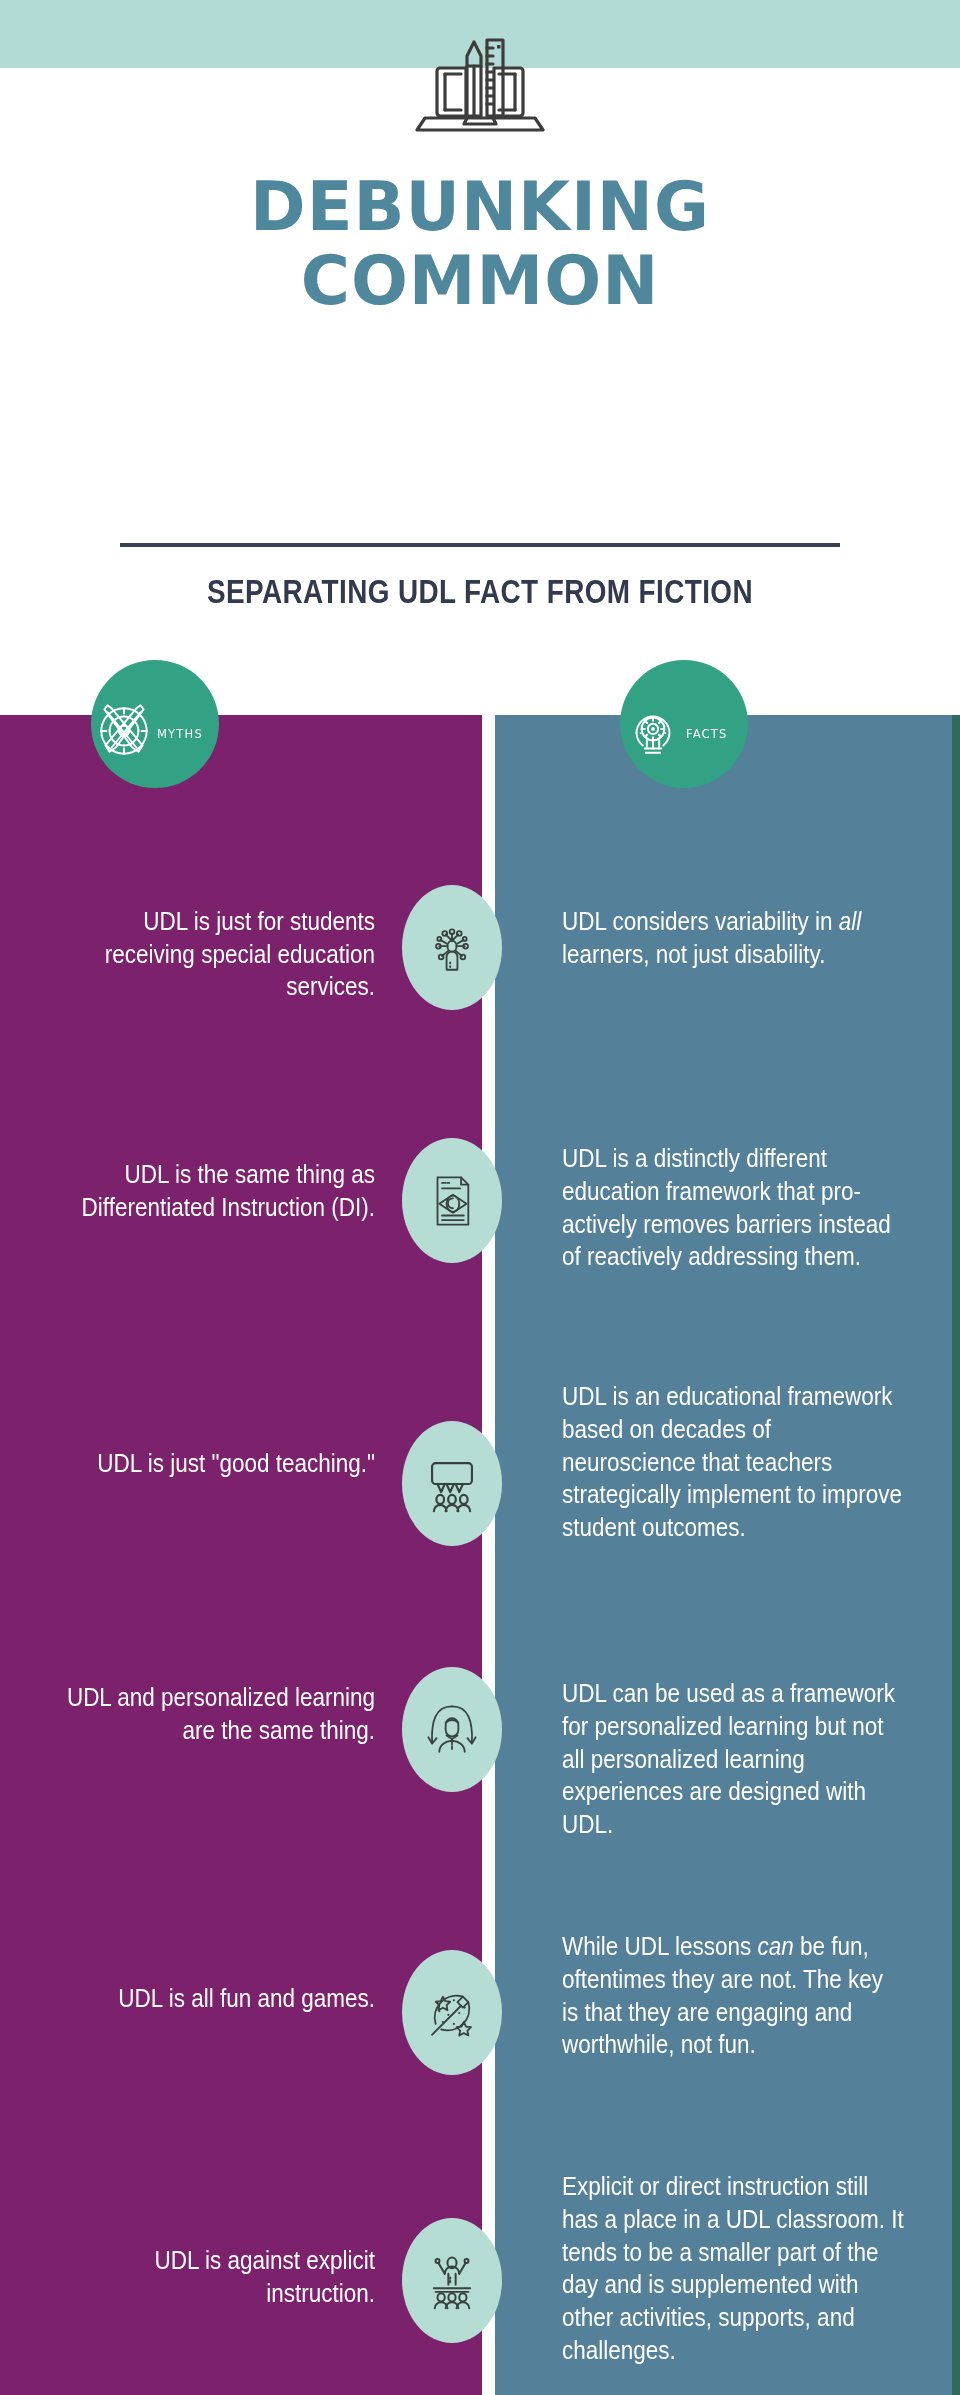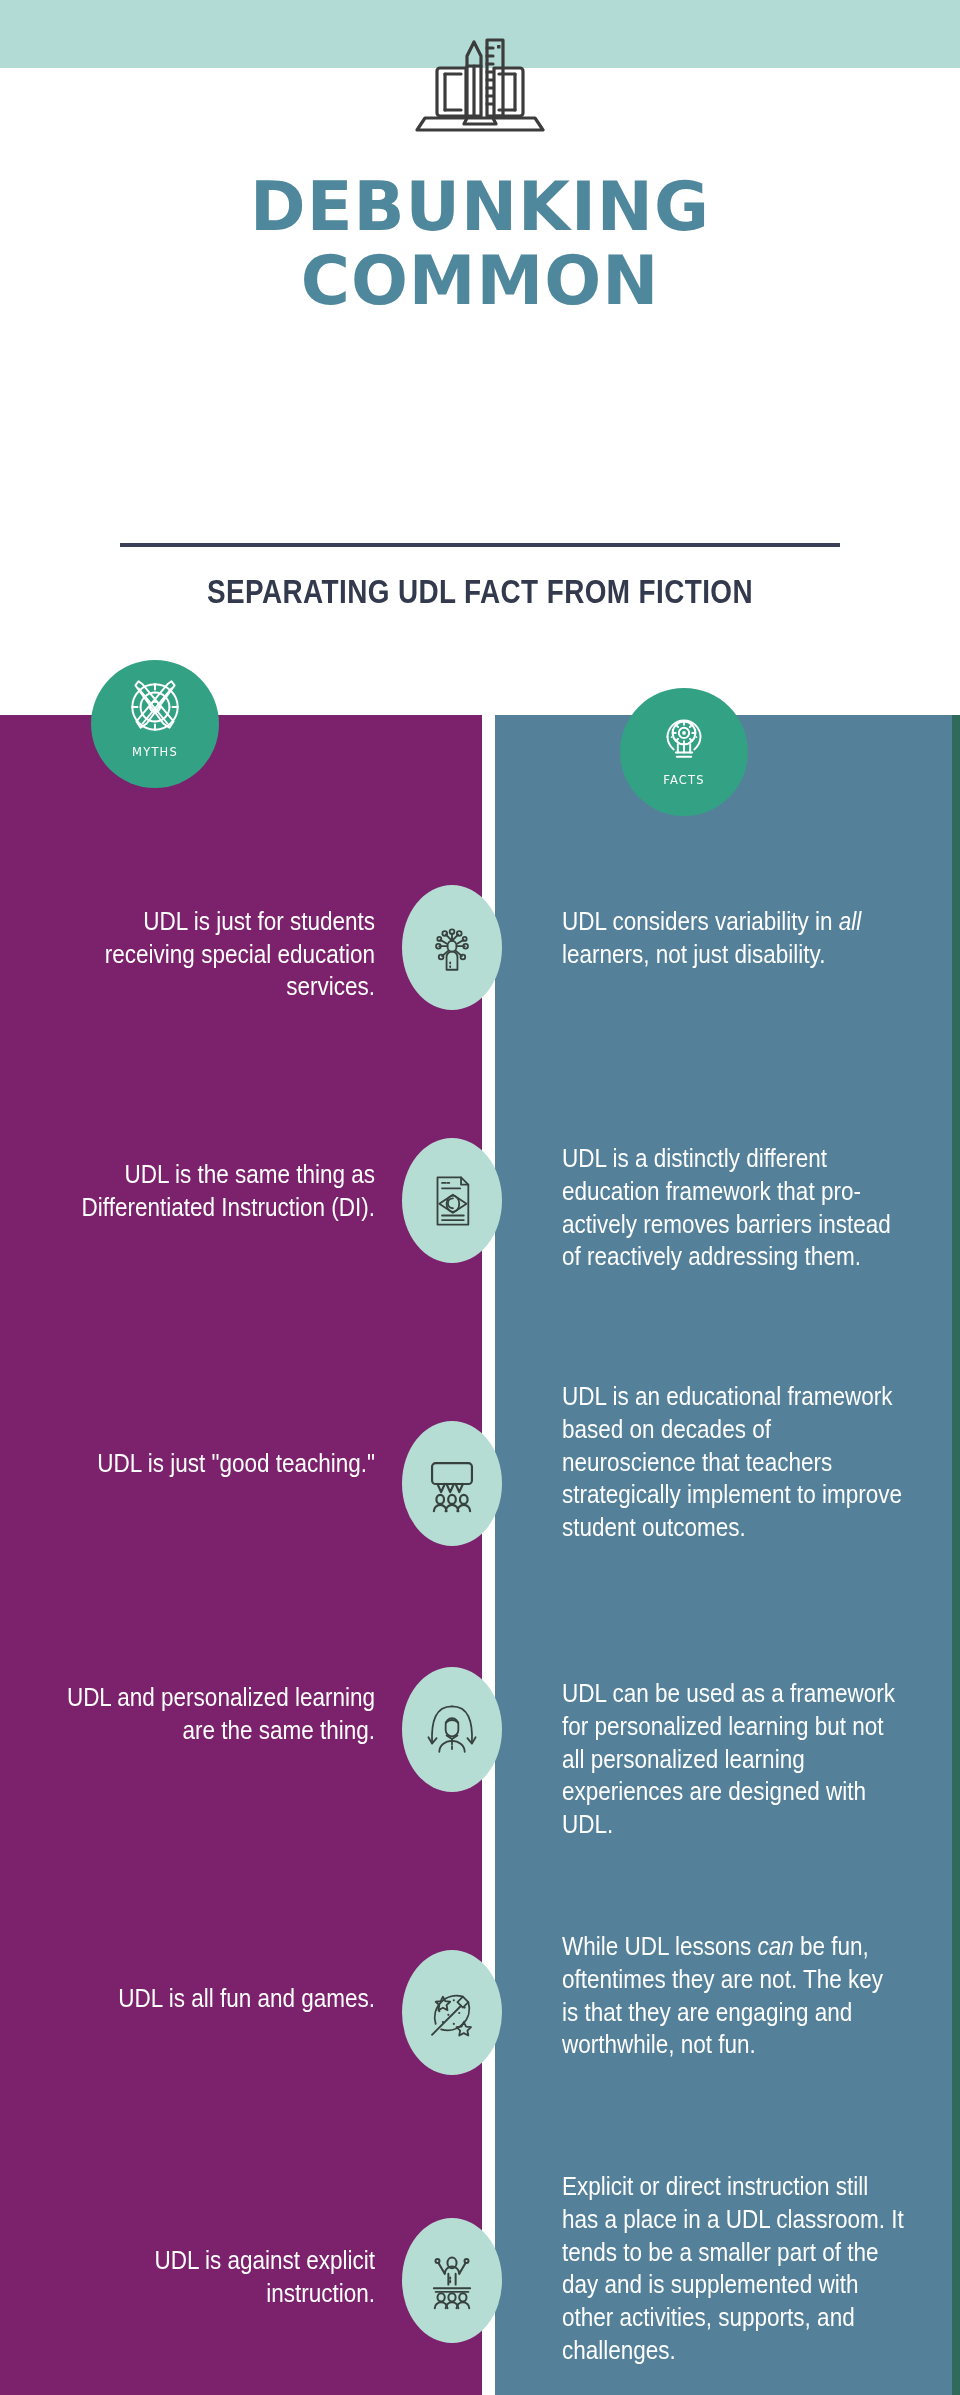--- a/index.html
+++ b/index.html
@@ -107,28 +107,28 @@
   }
 
   
   .badge {
     position: absolute;
     width: 128px;
     height: 128px;
     border-radius: 50%;
     background: #33a183;
     display: flex;
-    flex-direction: column;
+    flex-direction: row;
     align-items: center;
     justify-content: flex-start;
     padding-top: 14px;
     z-index: 10;
   }
   .badge-myths { top: 660px; left: 91px; }
-  .badge-facts { top: 688px; left: 620px; }
+  .badge-facts { top: 660px; left: 620px; }
   .badge svg { width: 66px; height: 66px; display:block; }
   .badge-label {
     color: #ffffff;
     font-size: 11.5px;
     letter-spacing: 1.2px;
     margin-top: 5px;
     font-family: "DejaVu Sans", sans-serif;
   }
 
   

